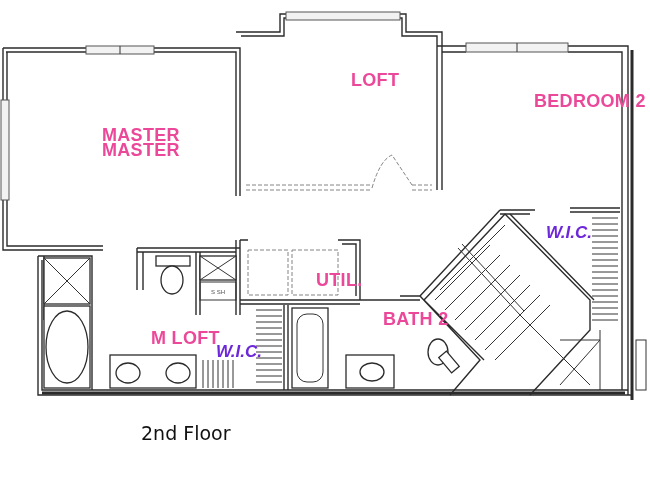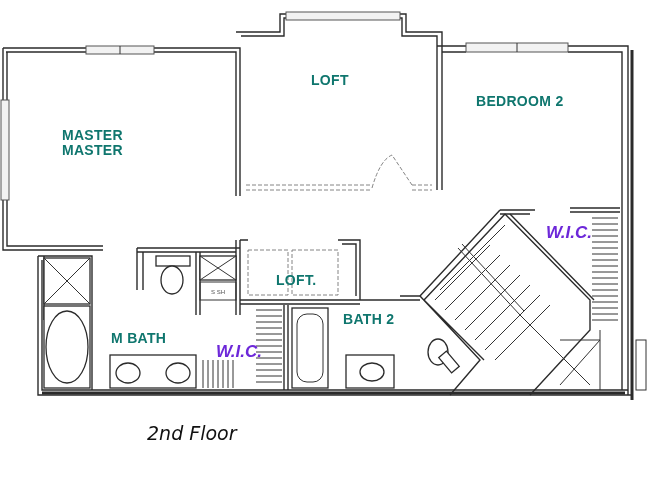--- a/index.html
+++ b/index.html
@@ -4,24 +4,24 @@
 <style>
   html, body { margin: 0; padding: 0; background: #ffffff; }
   body { width: 650px; height: 487px; position: relative; overflow: hidden; font-family: "Liberation Sans", sans-serif; }
   #plan { position: absolute; left: 0; top: 0; width: 650px; height: 410px; }
   .wall { fill: none; stroke: #2b2b2b; stroke-width: 1.4; }
   .thick { fill: none; stroke: #2b2b2b; stroke-width: 3; }
   .win { fill: #f2f2f2; stroke: #555; stroke-width: 1; }
   .dash { fill: none; stroke: #777; stroke-width: 0.9; stroke-dasharray: 4 2; }
   .thin { fill: none; stroke: #333; stroke-width: 1; }
   .fixture { fill: #fff; stroke: #2b2b2b; stroke-width: 1.3; }
-  .room-label { position: absolute; font-family: "Liberation Sans", sans-serif; font-weight: bold; font-size: 14px; color: #0f766e; line-height: 15px; letter-spacing: 0.3px; }
+  .room-label { position: absolute; font-family: "Liberation Sans", sans-serif; font-weight: bold; font-size: 18px; color: #ec4899; line-height: 15px; letter-spacing: 0.3px; margin-left: 40px; }
   .small-label { position: absolute; font-family: "Liberation Sans", sans-serif; font-weight: bold; font-size: 17px; color: #6d28d9; font-style: italic; }
   .tiny-label { position: absolute; font-family: "Liberation Sans", sans-serif; font-size: 6px; color: #555; }
-  .caption { position: absolute; left: 147px; top: 422px; font-family: "DejaVu Sans", sans-serif; font-size: 19px; color: #111; font-style: italic; }
+  .caption { position: absolute; left: 141px; top: 422px; font-family: "DejaVu Sans", sans-serif; font-size: 19px; color: #111; }
 </style>
 </head>
 <body>
 
 <div>
 <svg id="plan" viewBox="0 0 650 410" xmlns="http://www.w3.org/2000/svg">
 
   <g>
     <path class="wall" d="M3,48 L86,48 M154,48 L240,48 L240,196"></path>
     <path class="wall" d="M6,52 L86,52 M154,52 L236,52 L236,196"></path>
@@ -111,22 +111,22 @@
   <g>
     <rect class="thin" x="636" y="340" width="10" height="50"></rect>
   </g>
 </svg>
 
 <div class="room-label" style="left:62px; top:128px;">
   <div>MASTER</div>
   <div>MASTER</div>
 </div>
 <div class="room-label" style="left:311px; top:73px;">LOFT</div>
-<div class="room-label" style="left:476px; top:94px;">BEDROOM 2</div>
+<div class="room-label" style="left:494px; top:94px;">BEDROOM 2</div>
 <div class="small-label" style="left:546px; top:223px;">W.I.C.</div>
-<div class="room-label" style="left:276px; top:273px;">LOFT.</div>
-<div class="room-label" style="left:111px; top:331px;">M BATH</div>
+<div class="room-label" style="left:276px; top:273px;">UTIL.</div>
+<div class="room-label" style="left:111px; top:331px;">M LOFT</div>
 <div class="small-label" style="left:216px; top:342px;">W.I.C.</div>
 <div class="room-label" style="left:343px; top:312px;">BATH 2</div>
 <div class="tiny-label" style="left:211px; top:289px;">S SH</div>
 </div>
 
 <div class="caption">2nd Floor</div>
 
 </body></html>

